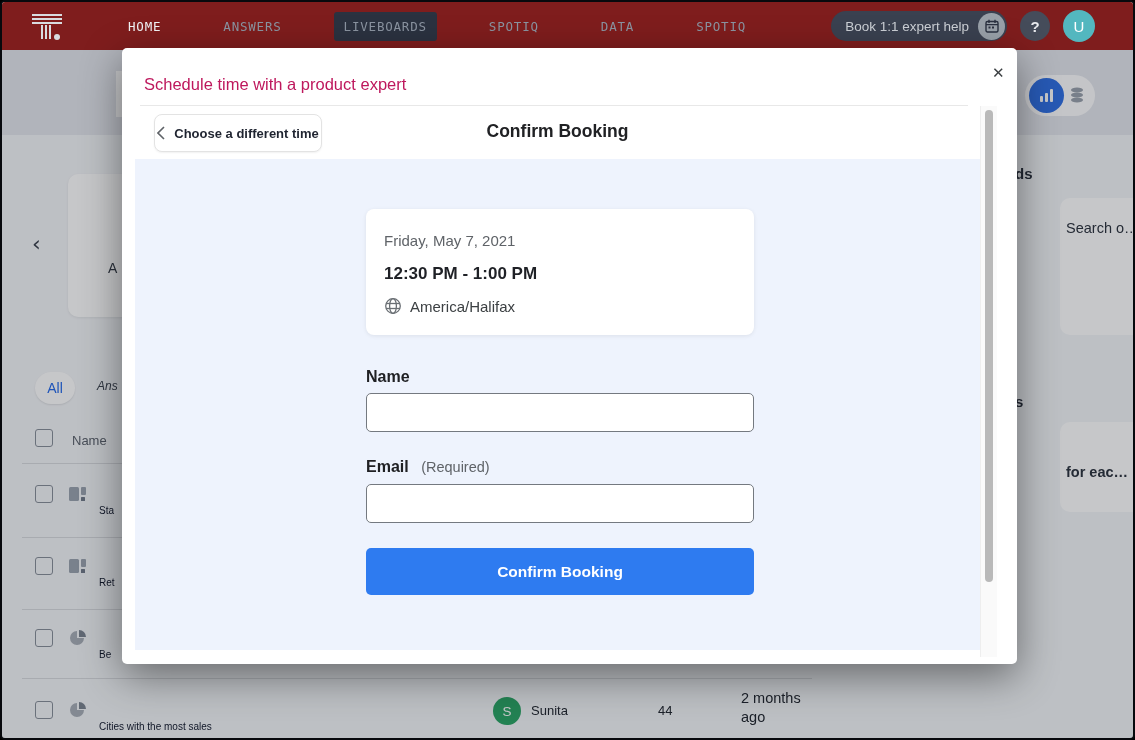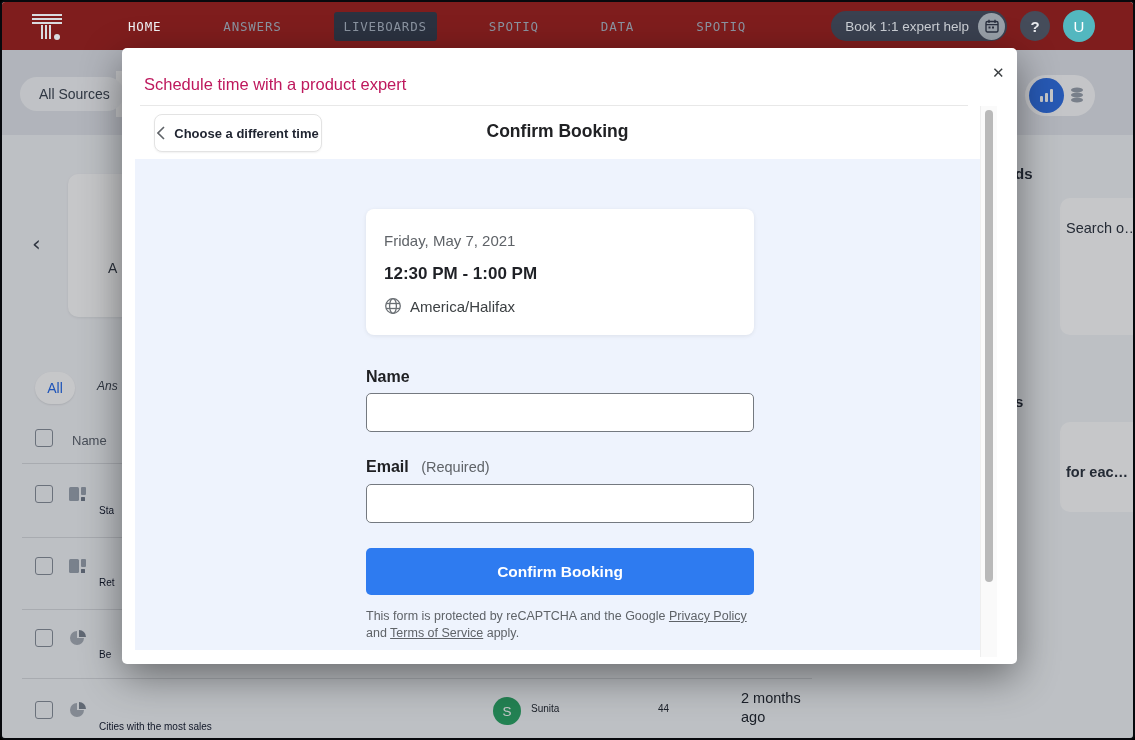--- a/index.html
+++ b/index.html
@@ -44,21 +44,21 @@
   .tab-all { position:absolute; left:33px; top:370px; width:40px; height:32px; background:#fff; border-radius:16px;
     color:#2368ea; font-size:14px; display:flex; align-items:center; justify-content:center; box-shadow:0 1px 2px rgba(0,0,0,.1); cursor:pointer; }
   .tab-answers { position:absolute; left:95px; top:377px; font-size:12px; color:#39414d; cursor:pointer;font-style:italic; }
 
   .cbx { position:absolute; width:18px; height:18px; border:1.5px solid #878e99; border-radius:3px; cursor:pointer; background:transparent; }
   .colhead { position:absolute; font-size:13px; color:#5a616b; }
   .hr { position:absolute; left:20px; width:790px; height:1px; background:#d8dade; }
   .row-title { position:absolute; font-size:10px; color:#0f172a; cursor:pointer; white-space:nowrap;margin-top:18px; }
   .avatar-s { position:absolute; left:491px; top:695px; width:28px; height:28px; border-radius:50%; background:#2aa565;
     color:#fff; font-size:13.5px; display:flex; align-items:center; justify-content:center; }
-  .cell { position:absolute; font-size:10px; color:#20262e; }
+  .cell { position:absolute; font-size:13px; color:#20262e; }
   .modified { position:absolute; left:739px; top:687px; width:68px; font-size:14.5px; color:#20262e; line-height:19px; }
 
   .side-head { position:absolute; font-size:15px; font-weight:bold; color:#272e3a; white-space:nowrap; }
   .side-card { position:absolute; left:1010px; width:98px; background:#fff; border-radius:10px;margin-left:48px; }
   .side-card-text { position:absolute; left:6px; font-size:14.5px; color:#2b323d; white-space:nowrap; }
 
   
   .overlay { position:absolute; left:0; top:48px; width:1135px; height:692px; background:rgba(16,20,28,0.24); z-index:4; }
 
   
@@ -88,23 +88,20 @@
   .recaptcha a { color:#5f6368; }
 </style>
 </head>
 <body>
 
 <div class="screen">
 
   <div class="bg">
     <div class="strip"></div>
     <div class="searchbar-sliver"></div>
-    <div class="sources-pill">
-      <span>All Sources</span>
-    </div>
 
     <div class="toggle-pill"></div>
     <div class="toggle-chart">
       <svg width="16" height="15" viewBox="0 0 16 15">
         <rect x="1" y="8" width="3" height="6" rx="1" fill="#fff"></rect>
         <rect x="6" y="5" width="3" height="9" rx="1" fill="#fff"></rect>
         <rect x="11" y="1" width="3" height="13" rx="1" fill="#fff"></rect>
       </svg>
     </div>
     <div class="toggle-db">
@@ -272,16 +269,15 @@
     <input class="f-input" style="left: 244px; top: 345px;" type="text" value="">
 
     <div class="f-label" style="left:244px; top:410px;">
       <span>Email</span>
       <span class="f-req">(Required)</span>
     </div>
     <input class="f-input" style="left: 244px; top: 436px;" type="text" value="">
 
     <button class="submit-btn">Confirm Booking</button>
 
-    <div class="recaptcha"><span>This form is protected by reCAPTCHA and the Google </span><a href="#">Privacy Policy</a><span> and </span><a href="#">Terms of Service</a><span> apply.</span></div>
   </div>
 
 </div>
 
 </body></html>

